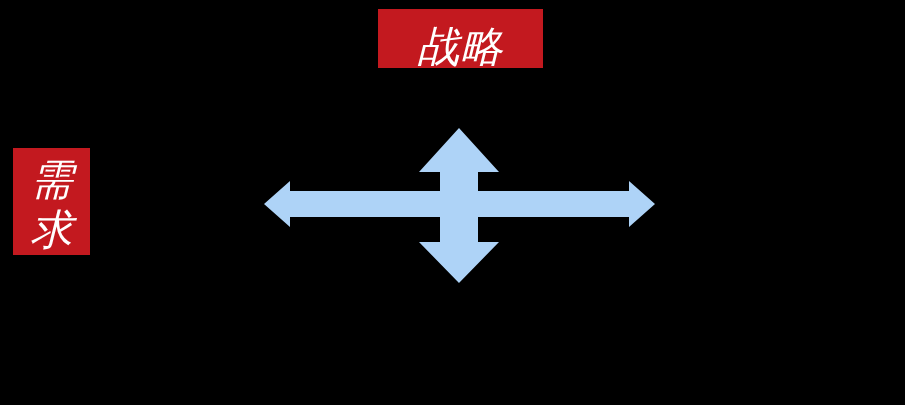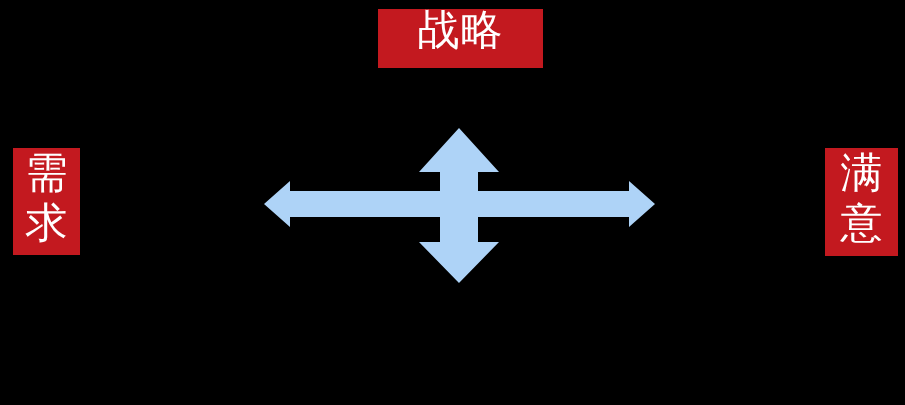--- a/index.html
+++ b/index.html
@@ -24,28 +24,29 @@
     display: block;
   }
   .arrow-svg polygon {
     fill: var(--arrow, #AED3F7);
   }
   .node {
     position: absolute;
     background: var(--node-fill, #C3191F);
     color: var(--node-text, #FFFFFF);
     display: flex;
-    align-items: flex-start;
+    align-items: flex-end;
     justify-content: center;
     font-size: 42px;
     font-weight: normal;
+    font-style: italic;
   }
   .node-top    { left: 378px; top: 9px;   width: 165px; height: 59px;  }
   .node-bottom { left: 385px; top: 327px; width: 162px; height: 59px;  }
-  .node-left   { left: 13px;  top: 148px; width: 67px;  height: 107px; }
+  .node-left   { left: 13px;  top: 148px; width: 77px;  height: 107px; }
   .node-right  { left: 825px; top: 148px; width: 73px;  height: 108px; }
   .hlabel {
     line-height: 1;
     letter-spacing: 1px;
     white-space: nowrap;
   }
   .vlabel {
     width: 1em;
     word-break: break-all;
     text-align: center;
@@ -63,17 +64,14 @@
 
   <div class="node node-top">
     <span class="hlabel">战略</span>
   </div>
 
 
   <div class="node node-left">
     <span class="vlabel">需求</span>
   </div>
 
-  <div class="node node-right">
-    <span class="vlabel">满意</span>
-  </div>
 
 </div>
 
 </body></html>

